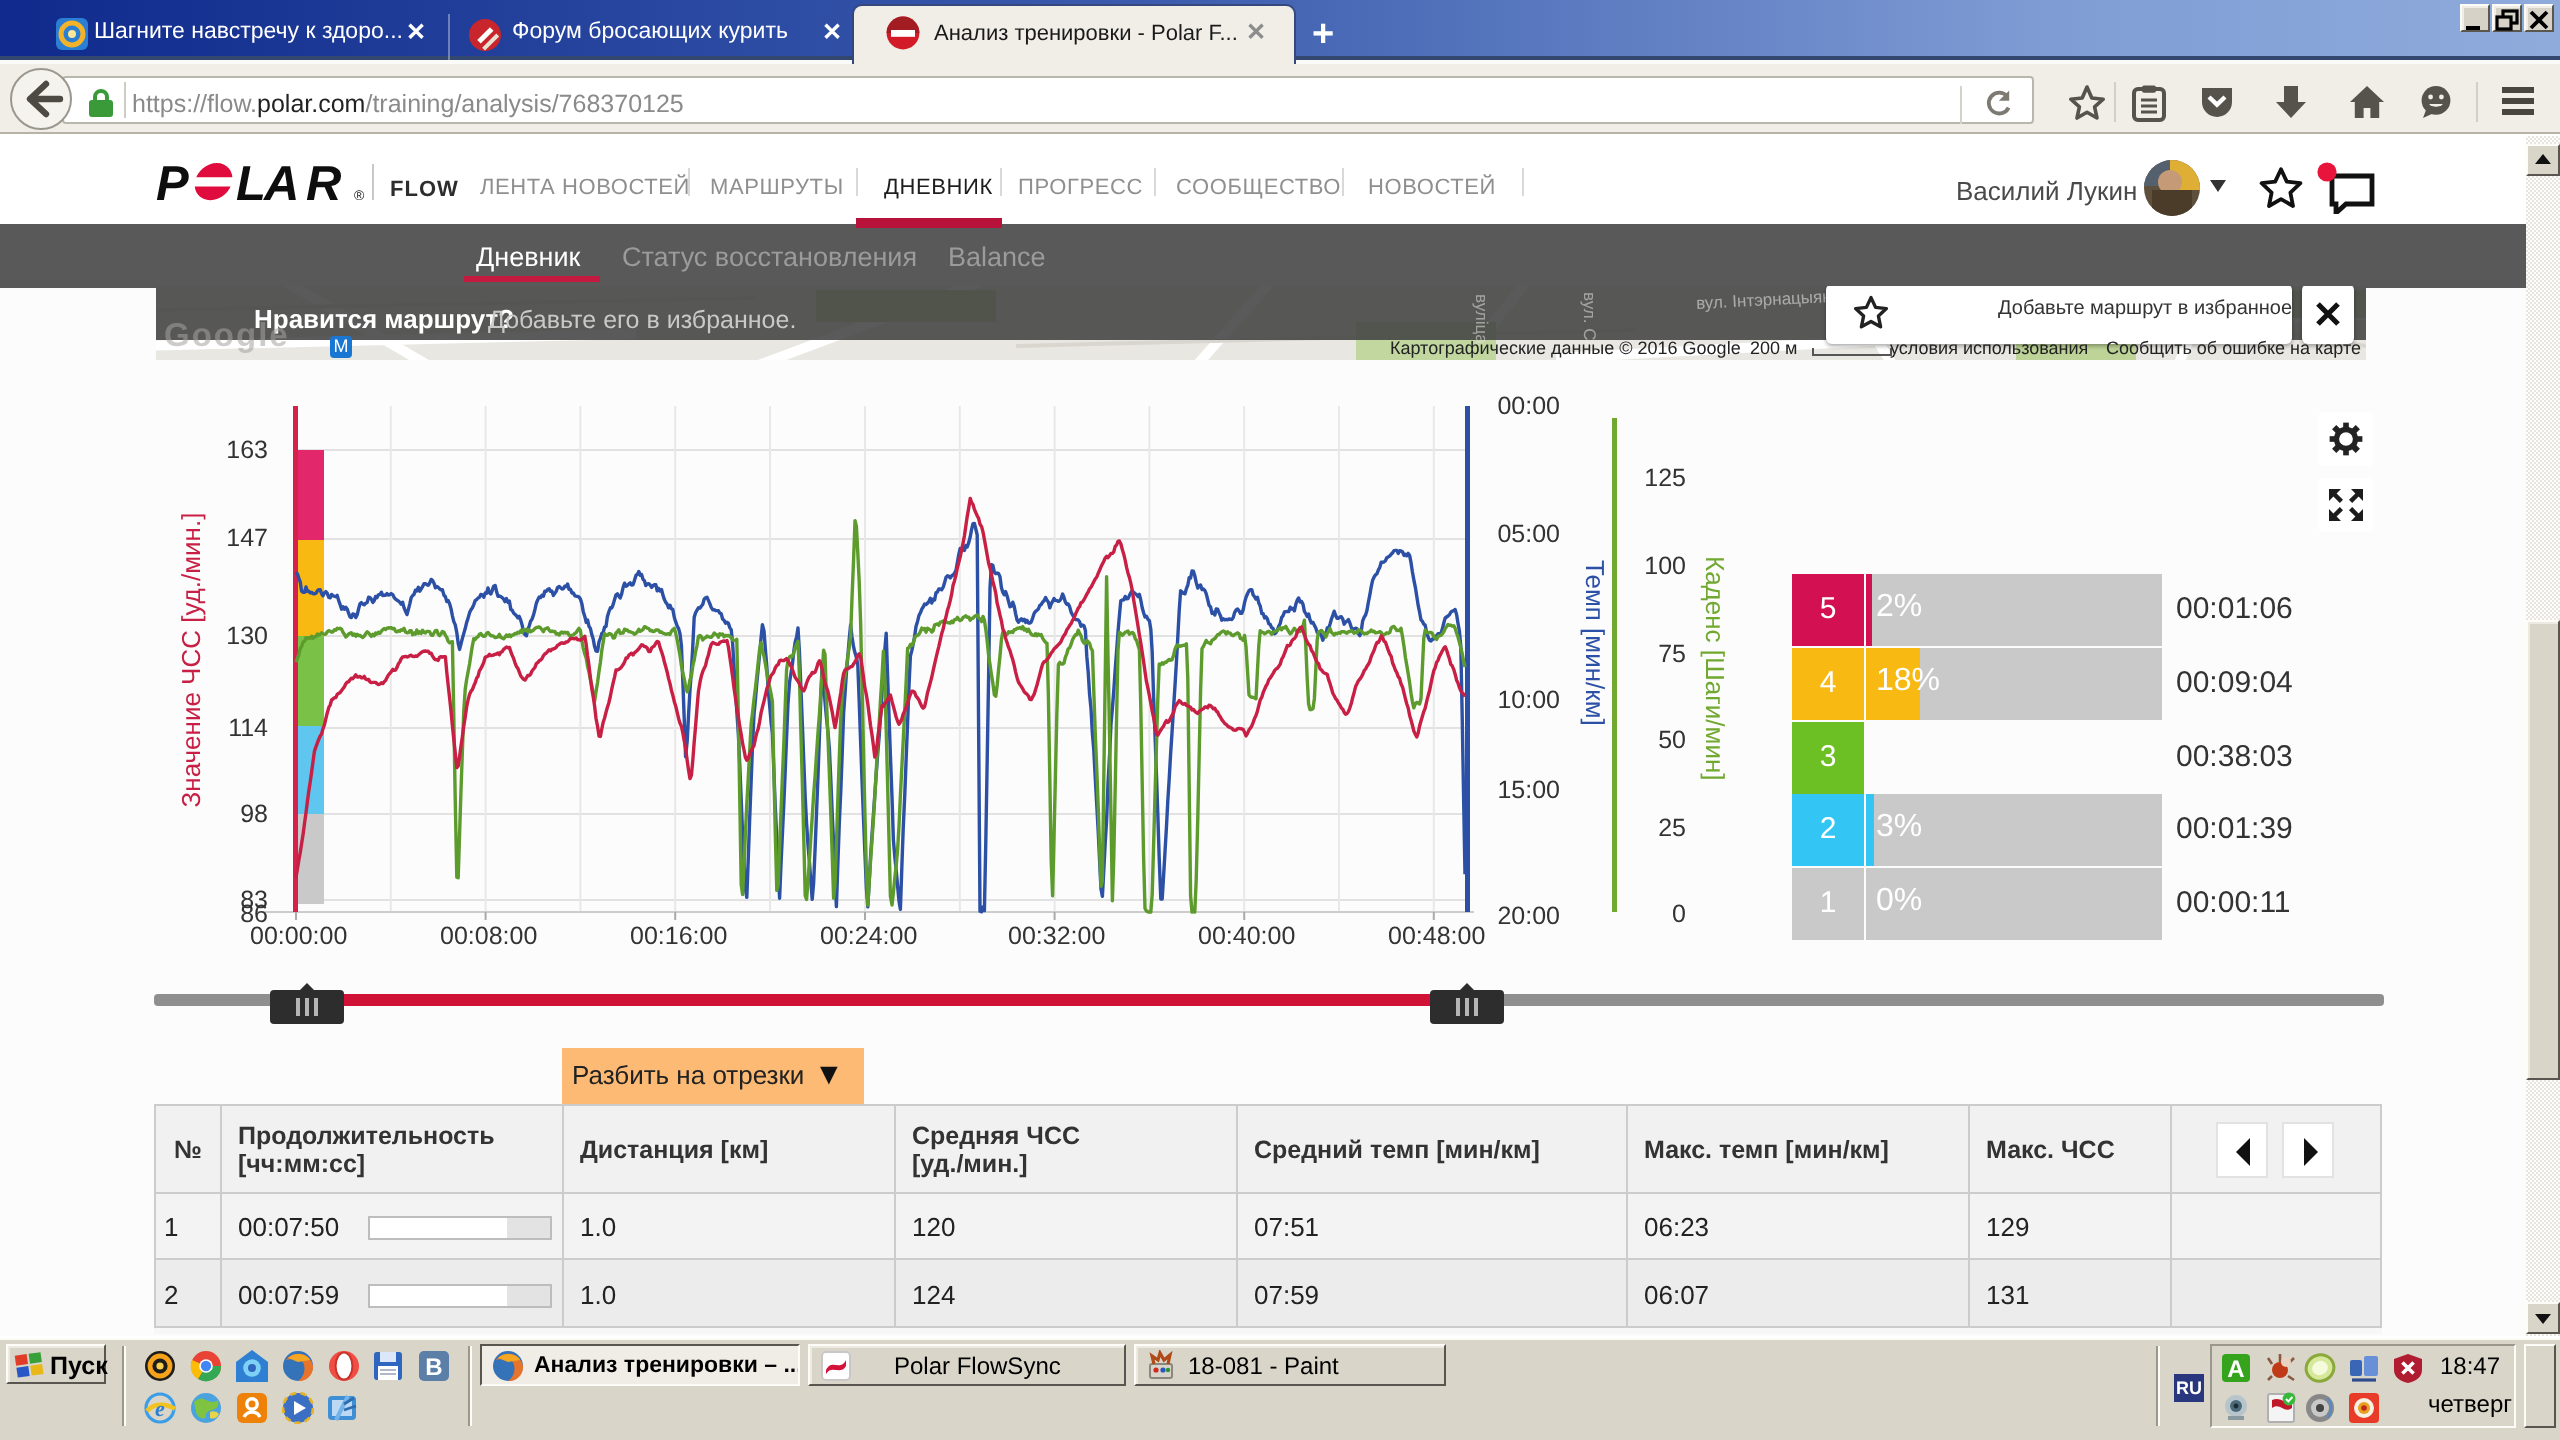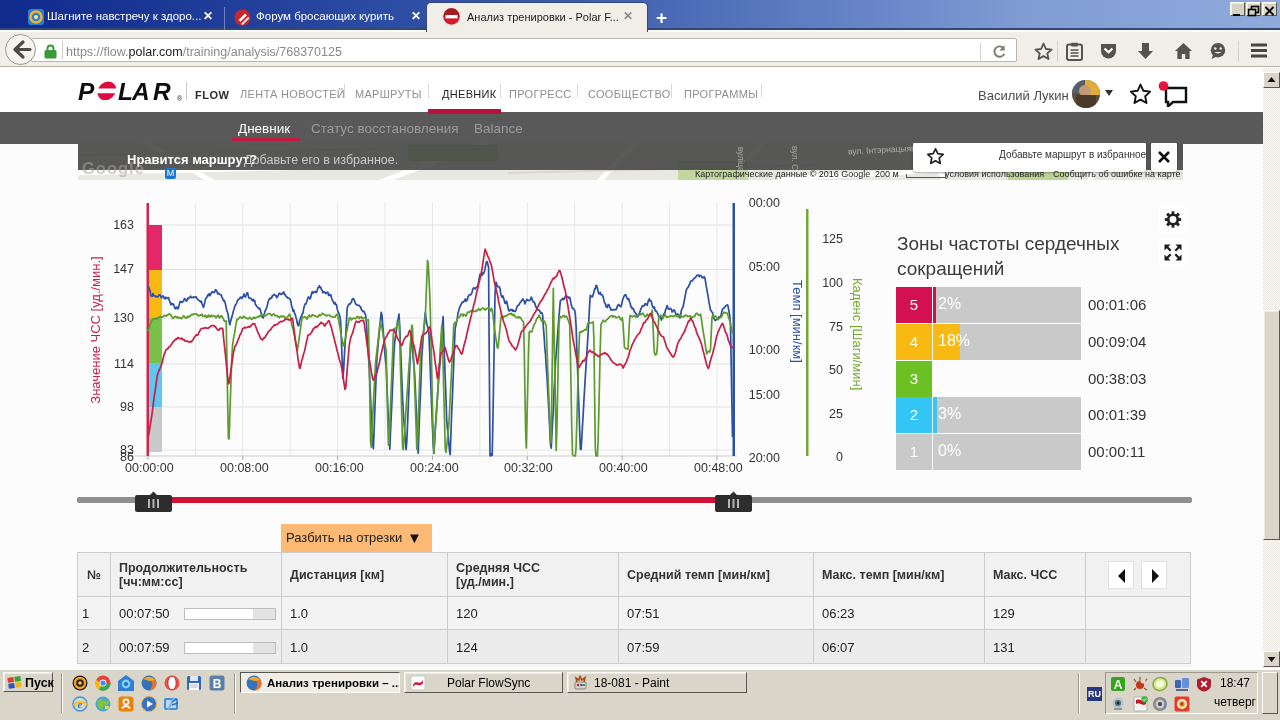--- a/index.html
+++ b/index.html
@@ -172,21 +172,21 @@
   <div class="abs pmenu" style="left:240px;">ЛЕНТА НОВОСТЕЙ</div>
   <div class="abs pmsep" style="left:344px;"></div>
   <div class="abs pmenu" style="left:355px;">МАРШРУТЫ</div>
   <div class="abs pmsep" style="left:428px;"></div>
   <div class="abs pmenu" style="left:442px; color:#1e1e1e;">ДНЕВНИК</div>
   <div class="abs pmsep" style="left:500px;"></div>
   <div class="abs pmenu" style="left:509px;">ПРОГРЕСС</div>
   <div class="abs pmsep" style="left:577px;"></div>
   <div class="abs pmenu" style="left:588px;">СООБЩЕСТВО</div>
   <div class="abs pmsep" style="left:671px;"></div>
-  <div class="abs pmenu" style="left:684px;">ПРОГРАММЫ</div>
+  <div class="abs pmenu" style="left:684px;">НОВОСТЕЙ</div>
   <div class="abs pmsep" style="left:761px;"></div>
   <div class="abs" style="left:978px; top:20px; font-size:13px; color:#4a4a4a;">Василий Лукин</div>
 
 <div class="abs" style="left:1072px; top:12px; width:28px; height:28px; border-radius:50%; overflow:hidden; background:#5f4f3d;">
 <div style="position:absolute; left:13px; top:-2px; width:15px; height:17px; background:#dfaf35;"></div>
 <div style="position:absolute; left:0px; top:0px; width:13px; height:13px; background:#55606e;"></div>
 <div style="position:absolute; left:7px; top:5px; width:12px; height:12px; border-radius:50%; background:#c49b76;"></div>
 <div style="position:absolute; left:4px; top:15px; width:20px; height:13px; background:#4a3c28;"></div>
 </div>
 
@@ -351,21 +351,20 @@
         </g>
       </svg></div>
   <div class="abs iconbtn" style="top:171px;"><svg width="28" height="27">
         <g fill="#1c1c1c">
           <path d="M5.5 5.5 h6 l-2.2 2.2 3.2 3.2 -1.6 1.6 -3.2 -3.2 -2.2 2.2 z"></path>
           <path d="M22.5 5.5 v6 l-2.2 -2.2 -3.2 3.2 -1.6 -1.6 3.2 -3.2 -2.2 -2.2 z"></path>
           <path d="M5.5 21.5 v-6 l2.2 2.2 3.2 -3.2 1.6 1.6 -3.2 3.2 2.2 2.2 z"></path>
           <path d="M22.5 21.5 h-6 l2.2 -2.2 -3.2 -3.2 1.6 -1.6 3.2 3.2 2.2 -2.2 z"></path>
         </g>
       </svg></div>
-  <div class="abs" style="left:897px; top:163px; width:260px; font-size:19px; color:#3c3c3c; line-height:25px;">Зоны частоты сердечных сокращений</div>
   <div class="abs zrow" style="top:219.0px;">
 <div class="zlabel" style="position:absolute;left:0;top:0;background:#d31052;">5</div>
 <div class="zbar">
         <div style="position:absolute;left:0;top:0;width:3px;height:36px;background:#d31052;"></div>
         <div class="zpct" style="position:absolute;">2%</div>
       </div>
 </div>
 <div class="abs ztime" style="top:228.0px;">00:01:06</div>
 <div class="abs zrow" style="top:255.8px;">
 <div class="zlabel" style="position:absolute;left:0;top:0;background:#f8b912;">4</div>
@@ -556,21 +555,21 @@
       </svg></span>
     <span style="position:absolute; left:26px; top:4px; font-weight:bold; font-size:11.5px;">Анализ тренировки – ...</span>
   </div>
 <div class="abs tbtn" style="left:404px; width:159px;">
  <span style="position:absolute;left:5px;top:2px;"><svg width="16" height="16">
         <rect x="1" y="1" width="14" height="14" rx="2" fill="#fff" stroke="#c8c8c8"></rect>
         <path d="M3 10 C6 4 10 11 13 5 L13 8 C10 13 6 7 3 12 Z" fill="#d31438"></path>
       </svg></span>
     <span style="position:absolute; left:42px; top:3px;">Polar FlowSync</span>
   </div>
-<div class="abs tbtn" style="left:567px; width:180px;padding-left:41px;">
+<div class="abs tbtn" style="left:567px; width:156px;padding-left:41px;">
  <span style="position:absolute;left:5px;top:2px;"><svg width="16" height="16">
         <rect x="2" y="7" width="11" height="7" rx="1" fill="#d8d4cc" stroke="#8a877e"></rect>
         <path d="M4 7 L3 3 L6 5 L7 1.5 L9 5 L12 2.5 L11 7" fill="none" stroke="#b04a18" stroke-width="1.6"></path>
         <circle cx="5" cy="10" r="1.3" fill="#d02a1e"></circle>
         <circle cx="8.5" cy="10" r="1.3" fill="#2a57c0"></circle>
         <circle cx="11" cy="10" r="1.1" fill="#2a9430"></circle>
       </svg></span>
     <span style="position:absolute; left:26px; top:3px;">18-081 - Paint</span>
   </div>
 

